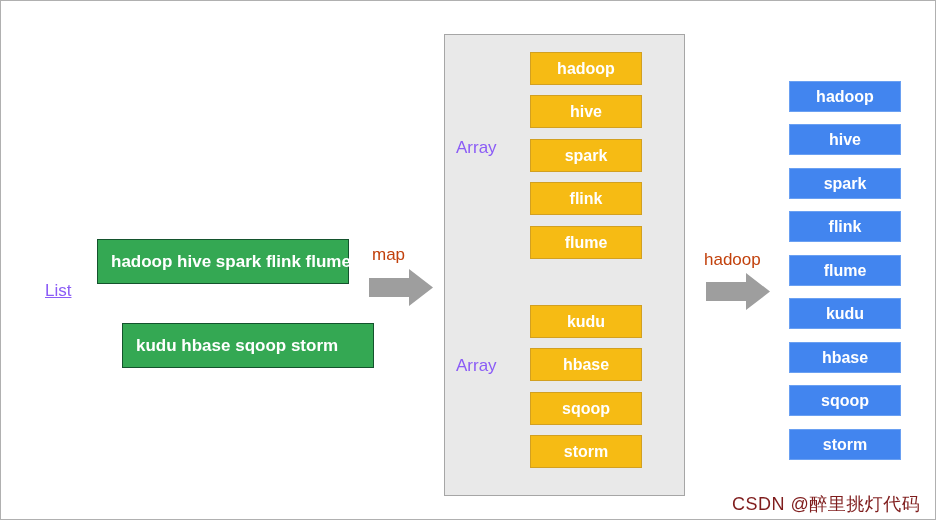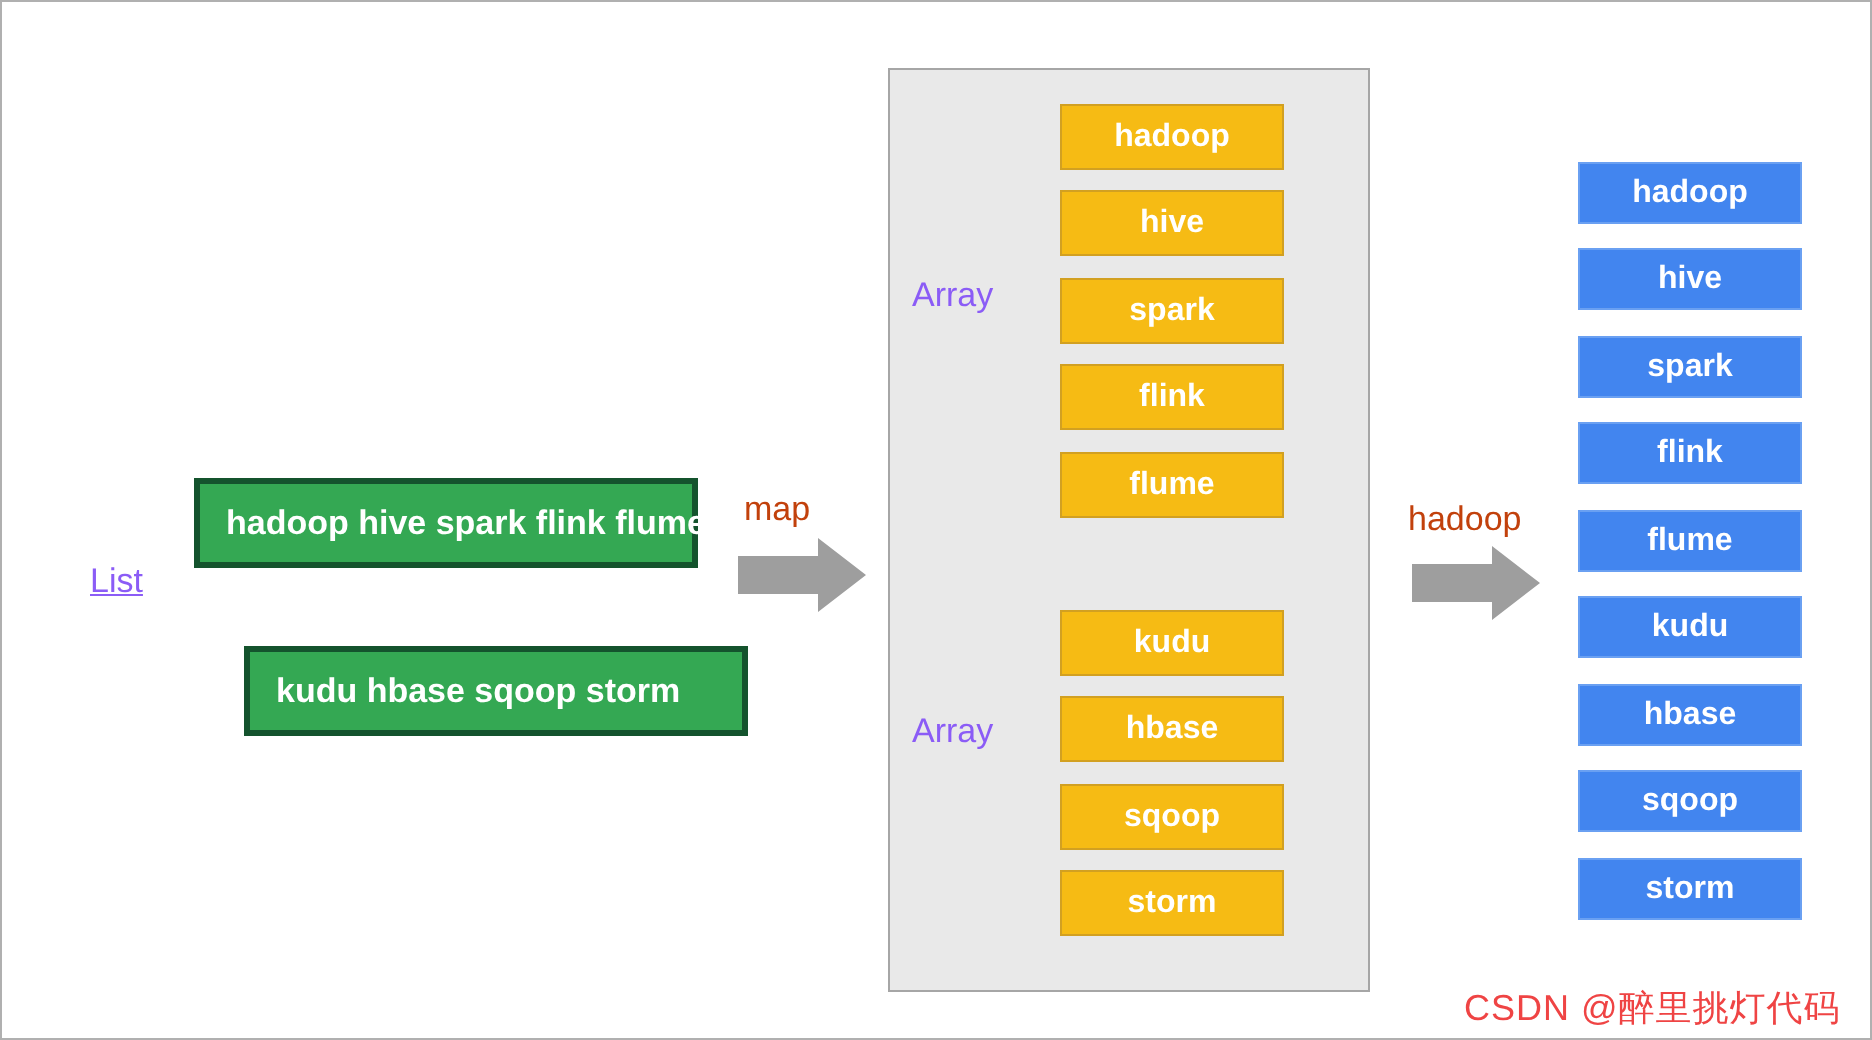--- a/index.html
+++ b/index.html
@@ -44,21 +44,21 @@
     box-sizing: border-box;
     color: #ffffff;
     white-space: nowrap;
     font-weight: bold;
   }
   .green-box {
     left: 96px;
     width: 252px;
     height: 45px;
     background: #34a853;
-    border: 3px solid #14532d;
+    border: 1px solid #14532d;
     font-size: 17px;
     justify-content: flex-start;
     padding-left: 13px;
   }
   .orange-box {
     left: 529px;
     width: 112px;
     height: 33px;
     background: #f6bb14;
     border: 1px solid #d2a021;
@@ -79,21 +79,21 @@
   .arrow svg { display: block; }
   .arrow-label {
     position: absolute;
     color: #c2410c;
     font-size: 17px;
     line-height: 1;
     white-space: nowrap;
   }
   .watermark {
     position: absolute;
-    color: #ef4444;
+    color: #7f1d1d;
     font-size: 18px;
     line-height: 1;
     white-space: nowrap;
     letter-spacing: 0.5px;
   }
 </style>
 </head>
 <body>
 
 <div id="canvas">

